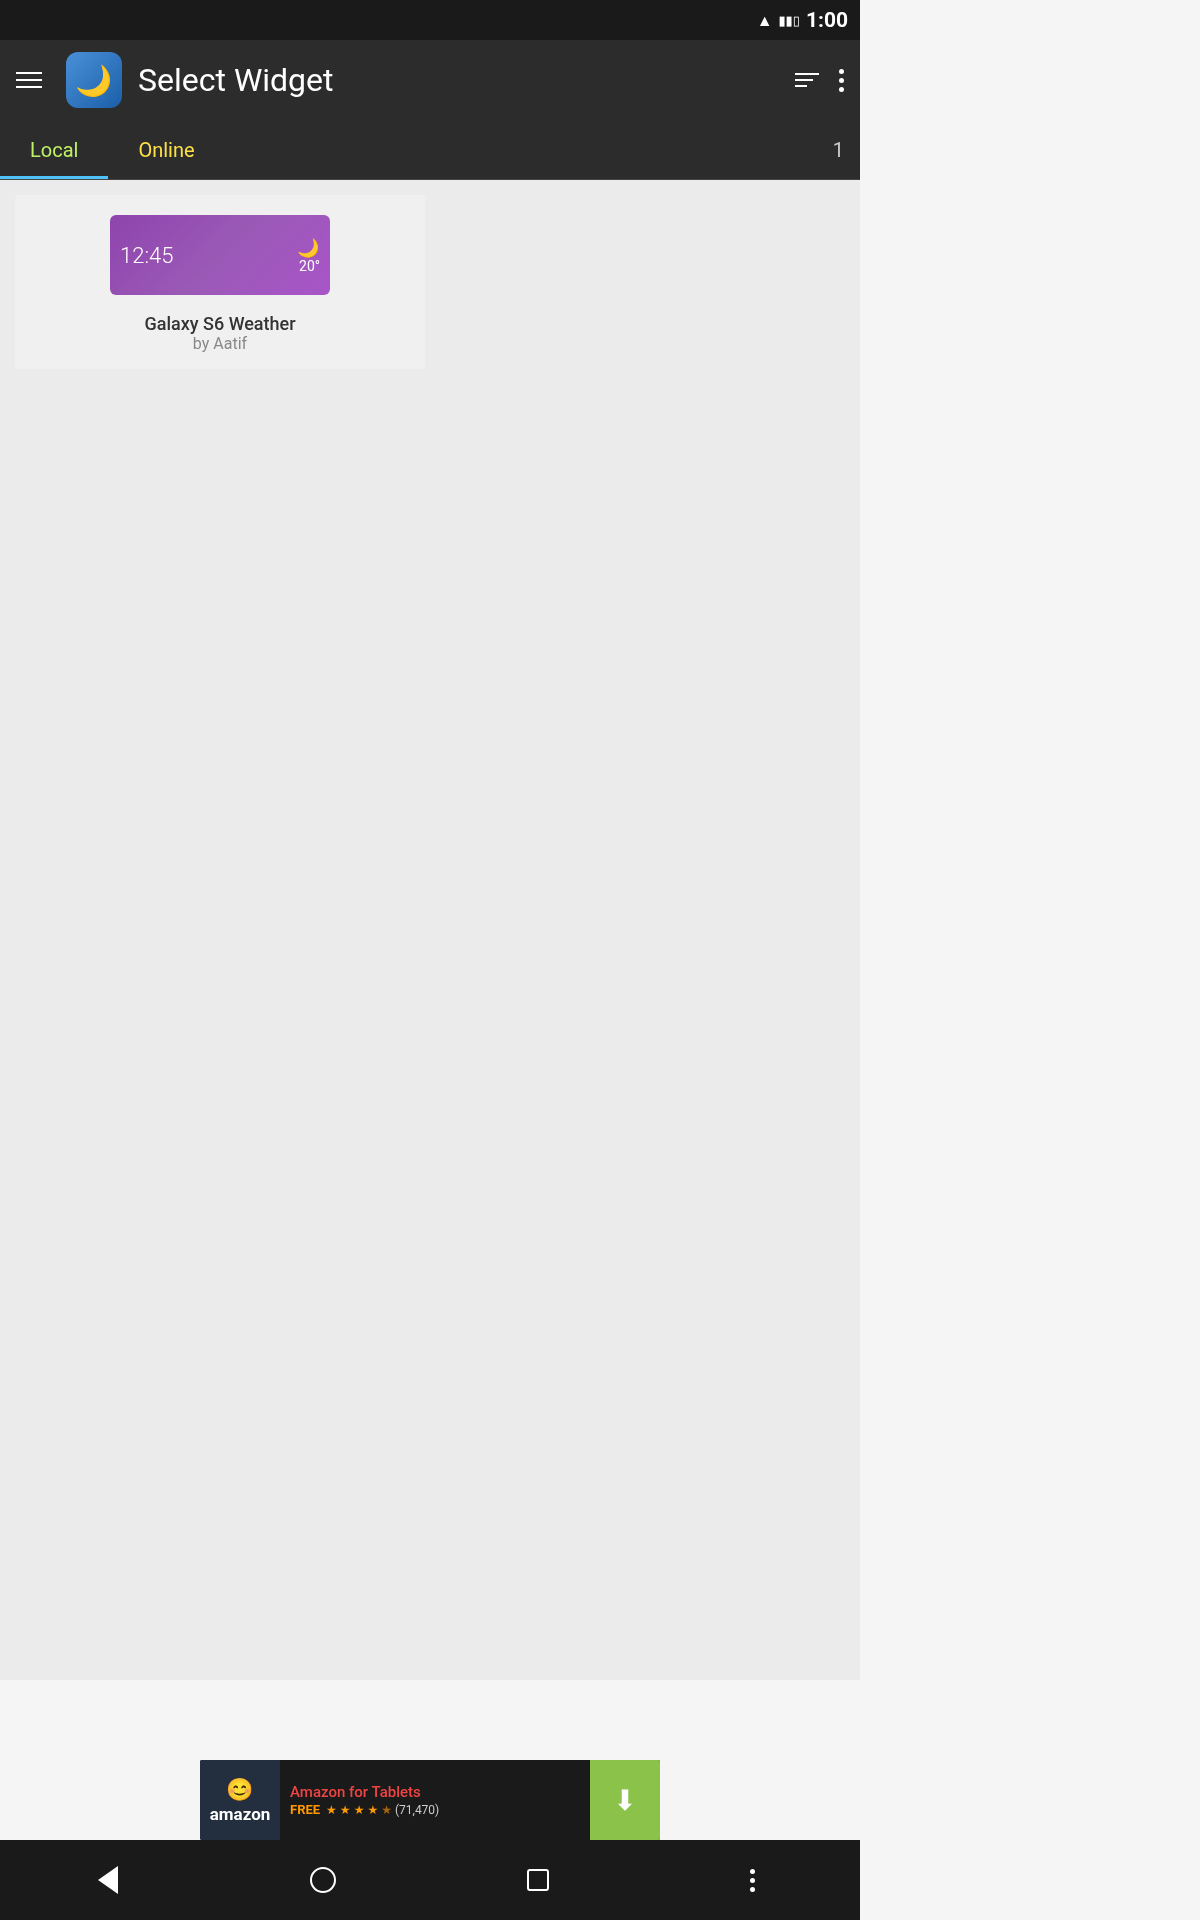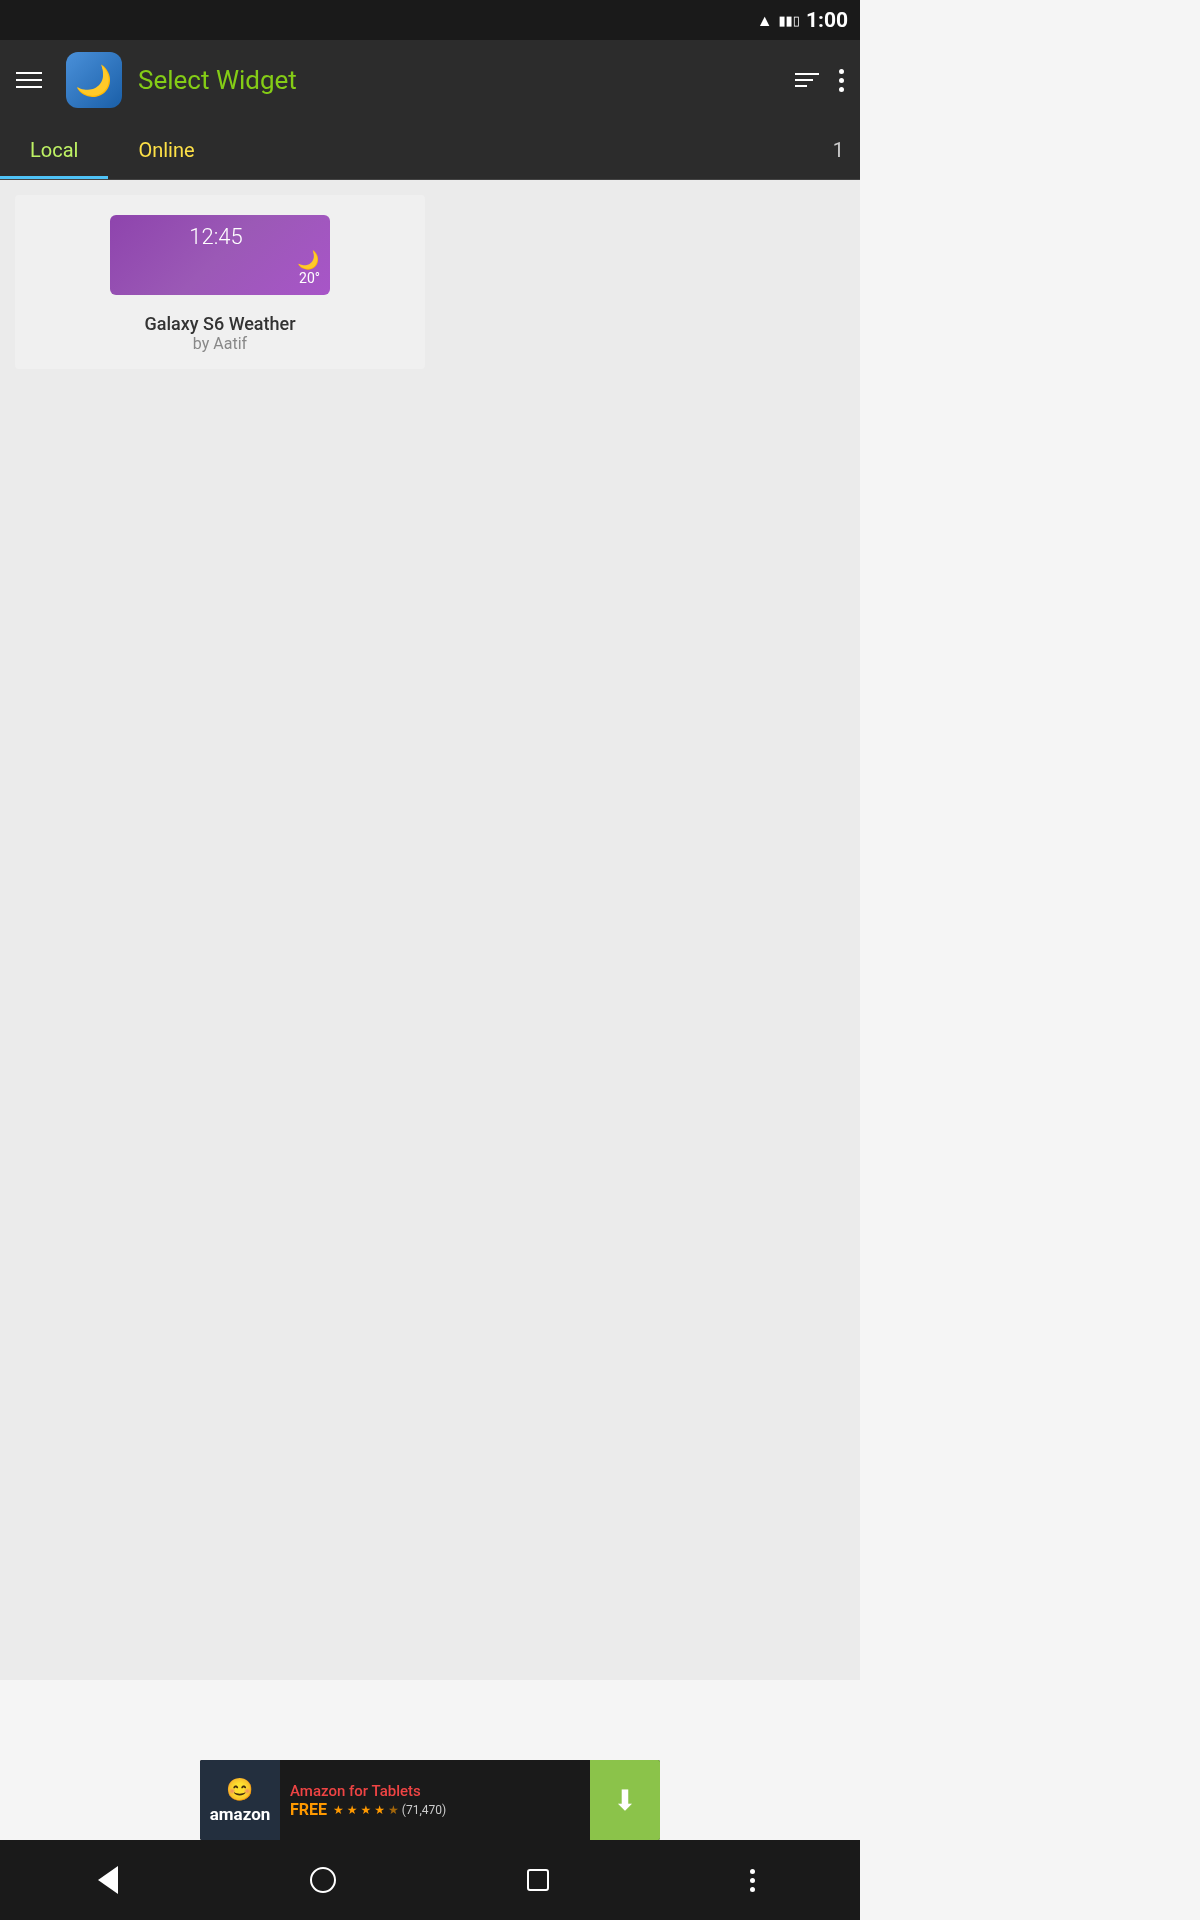--- a/index.html
+++ b/index.html
@@ -65,22 +65,22 @@
       border-radius: 12px;
       background: linear-gradient(135deg, #4a90d9, #1a5fa8);
       display: flex;
       align-items: center;
       justify-content: center;
       margin-right: 16px;
       font-size: 30px;
       flex-shrink: 0;
     }
     .app-title {
-      color: #84cc16;
-      font-size: 26px;
+      color: #ffffff;
+      font-size: 32px;
       font-weight: 400;
       flex: 1;
     }
     .toolbar-icons {
       display: flex;
       align-items: center;
       gap: 20px;
     }
     .sort-icon {
       color: white;
@@ -189,21 +189,20 @@
       justify-content: center;
       overflow: hidden;
       position: relative;
       margin-bottom: 18px;
     }
     .widget-preview-inner {
       display: flex;
       align-items: center;
       width: 100%;
       padding: 6px 10px;
-      flex-direction: column;
     }
     .widget-time {
       color: white;
       font-size: 22px;
       font-weight: 300;
       margin-right: 8px;
     }
     .widget-weather {
       display: flex;
       flex-direction: column;
@@ -265,21 +264,21 @@
       flex: 1;
       padding: 8px 10px;
     }
     .ad-title {
       color: #ef4444;
       font-size: 15px;
       font-weight: 500;
     }
     .ad-free {
       color: #ff9900;
-      font-size: 16px;
+      font-size: 13px;
       font-weight: bold;
     }
     .ad-stars {
       display: flex;
       align-items: center;
       gap: 3px;
       margin-top: 2px;
     }
     .ad-star {
       color: #ff9900;

